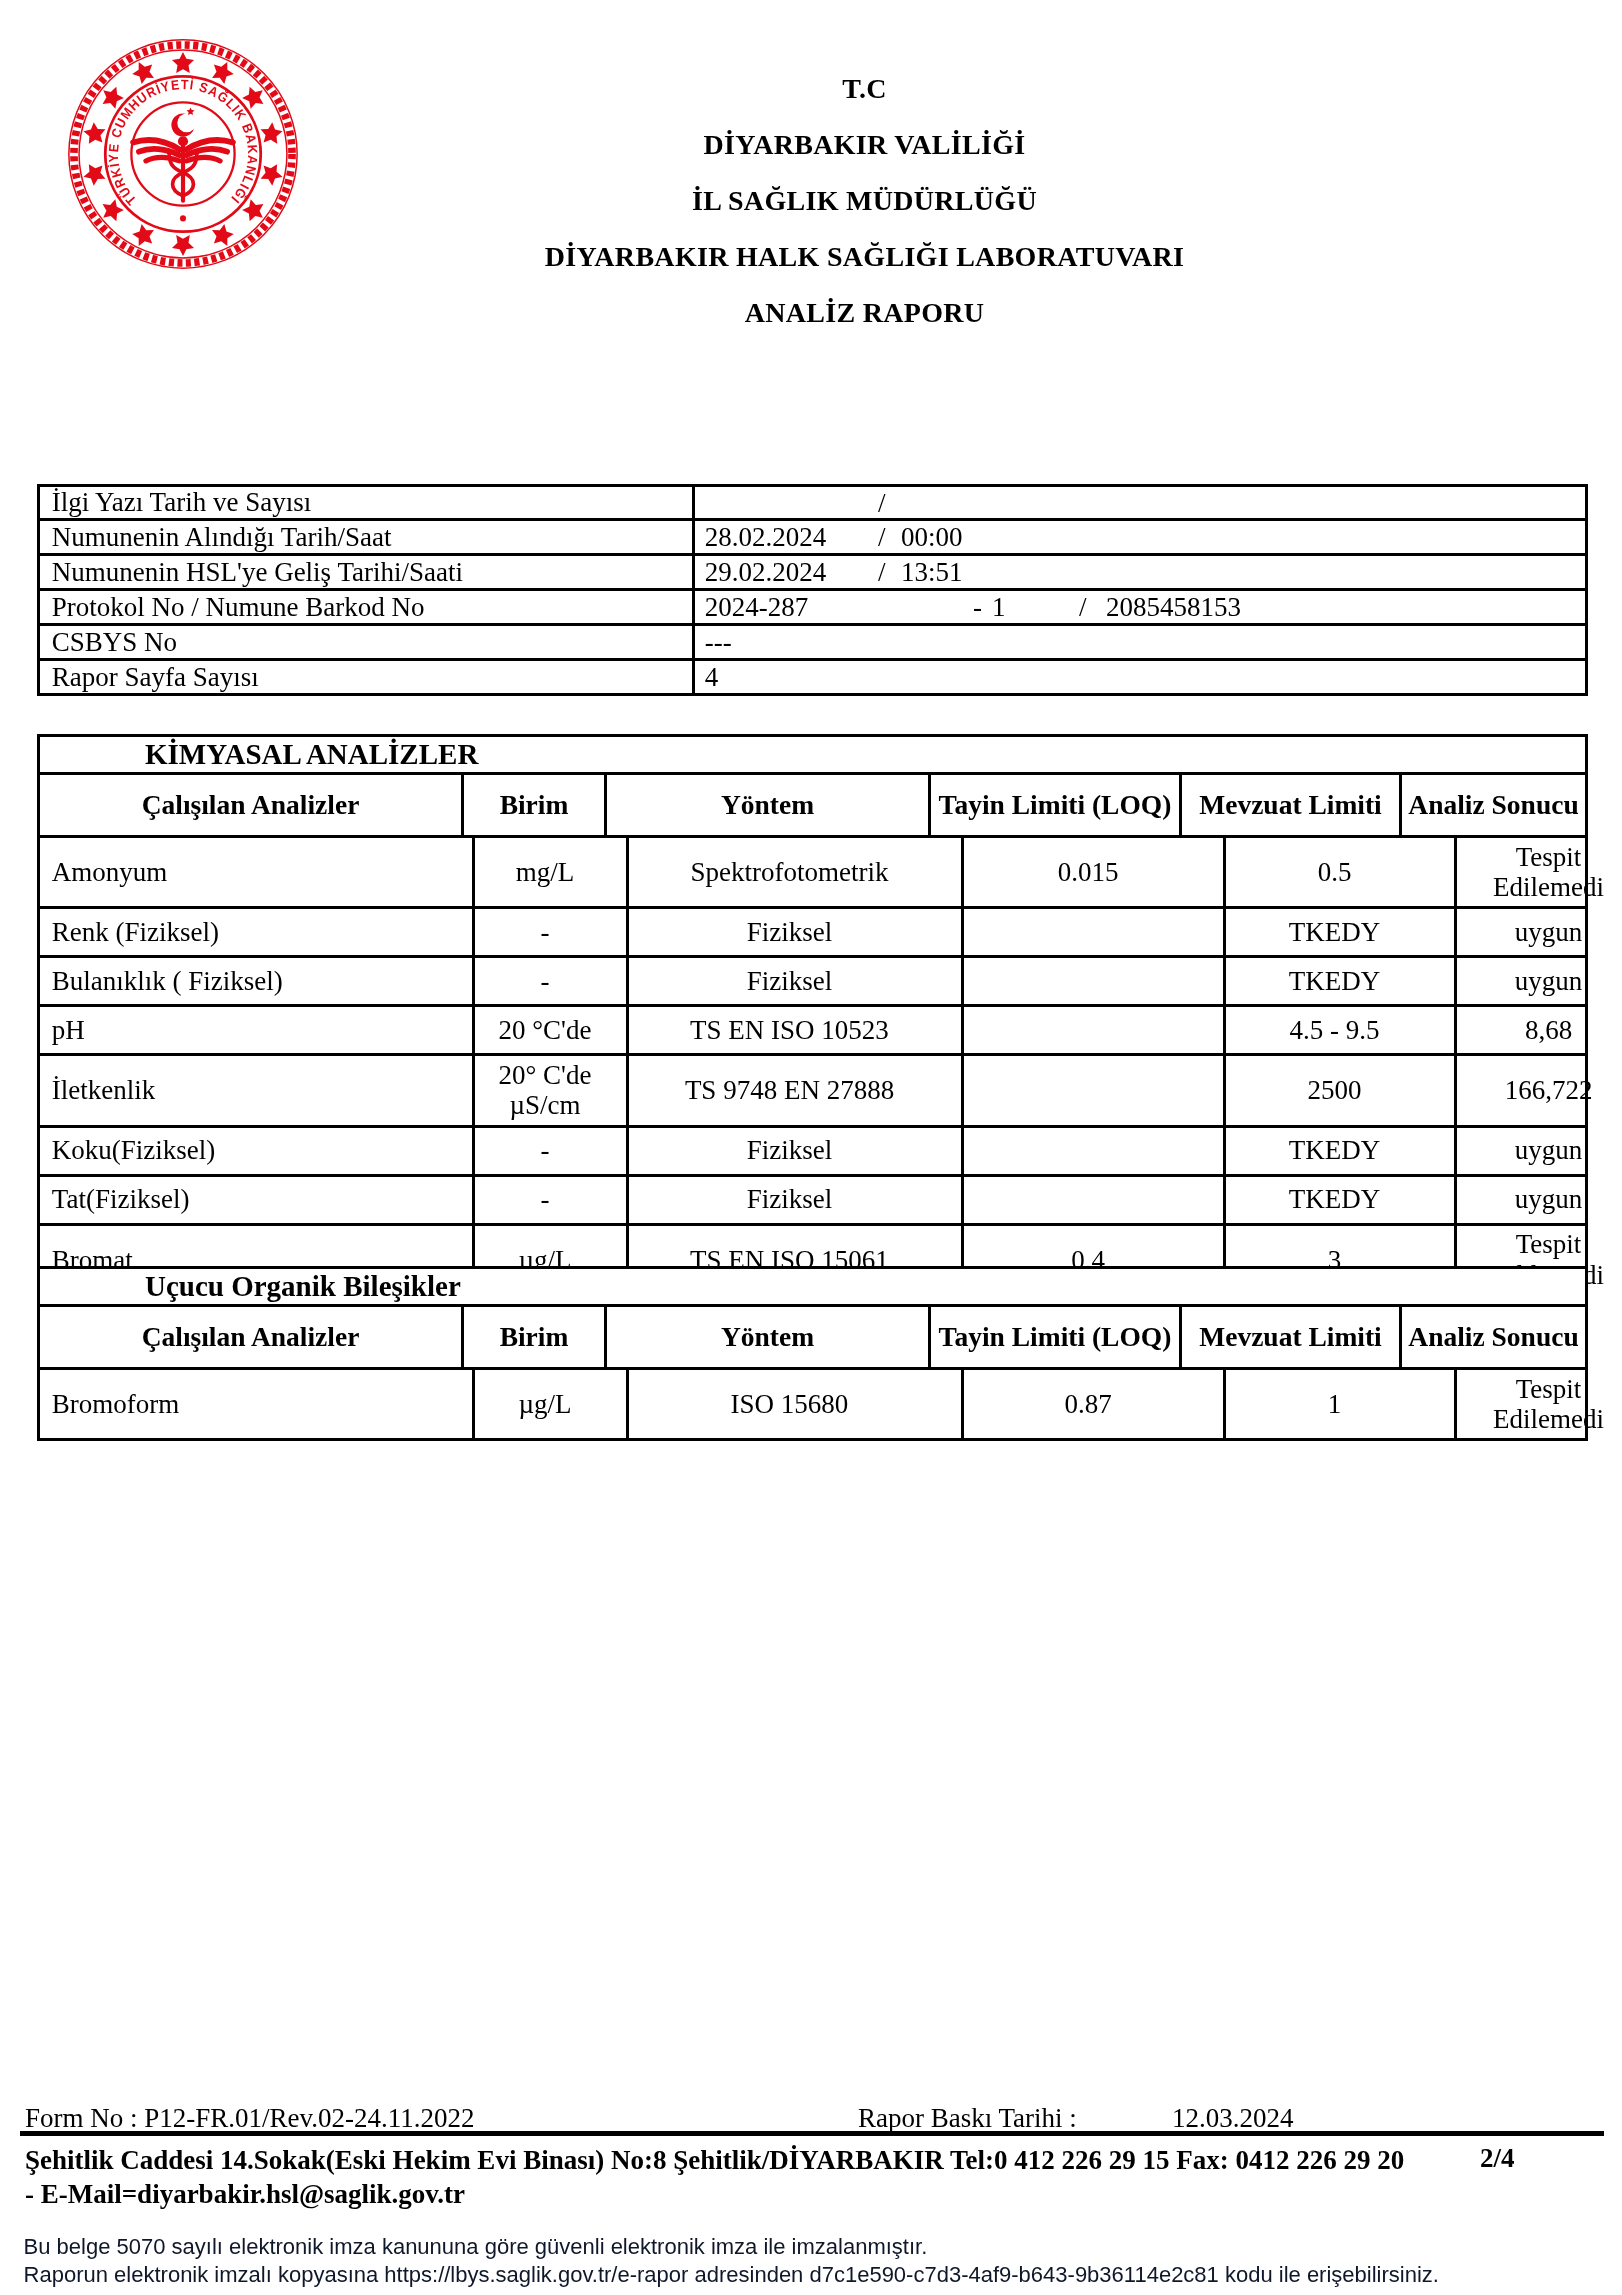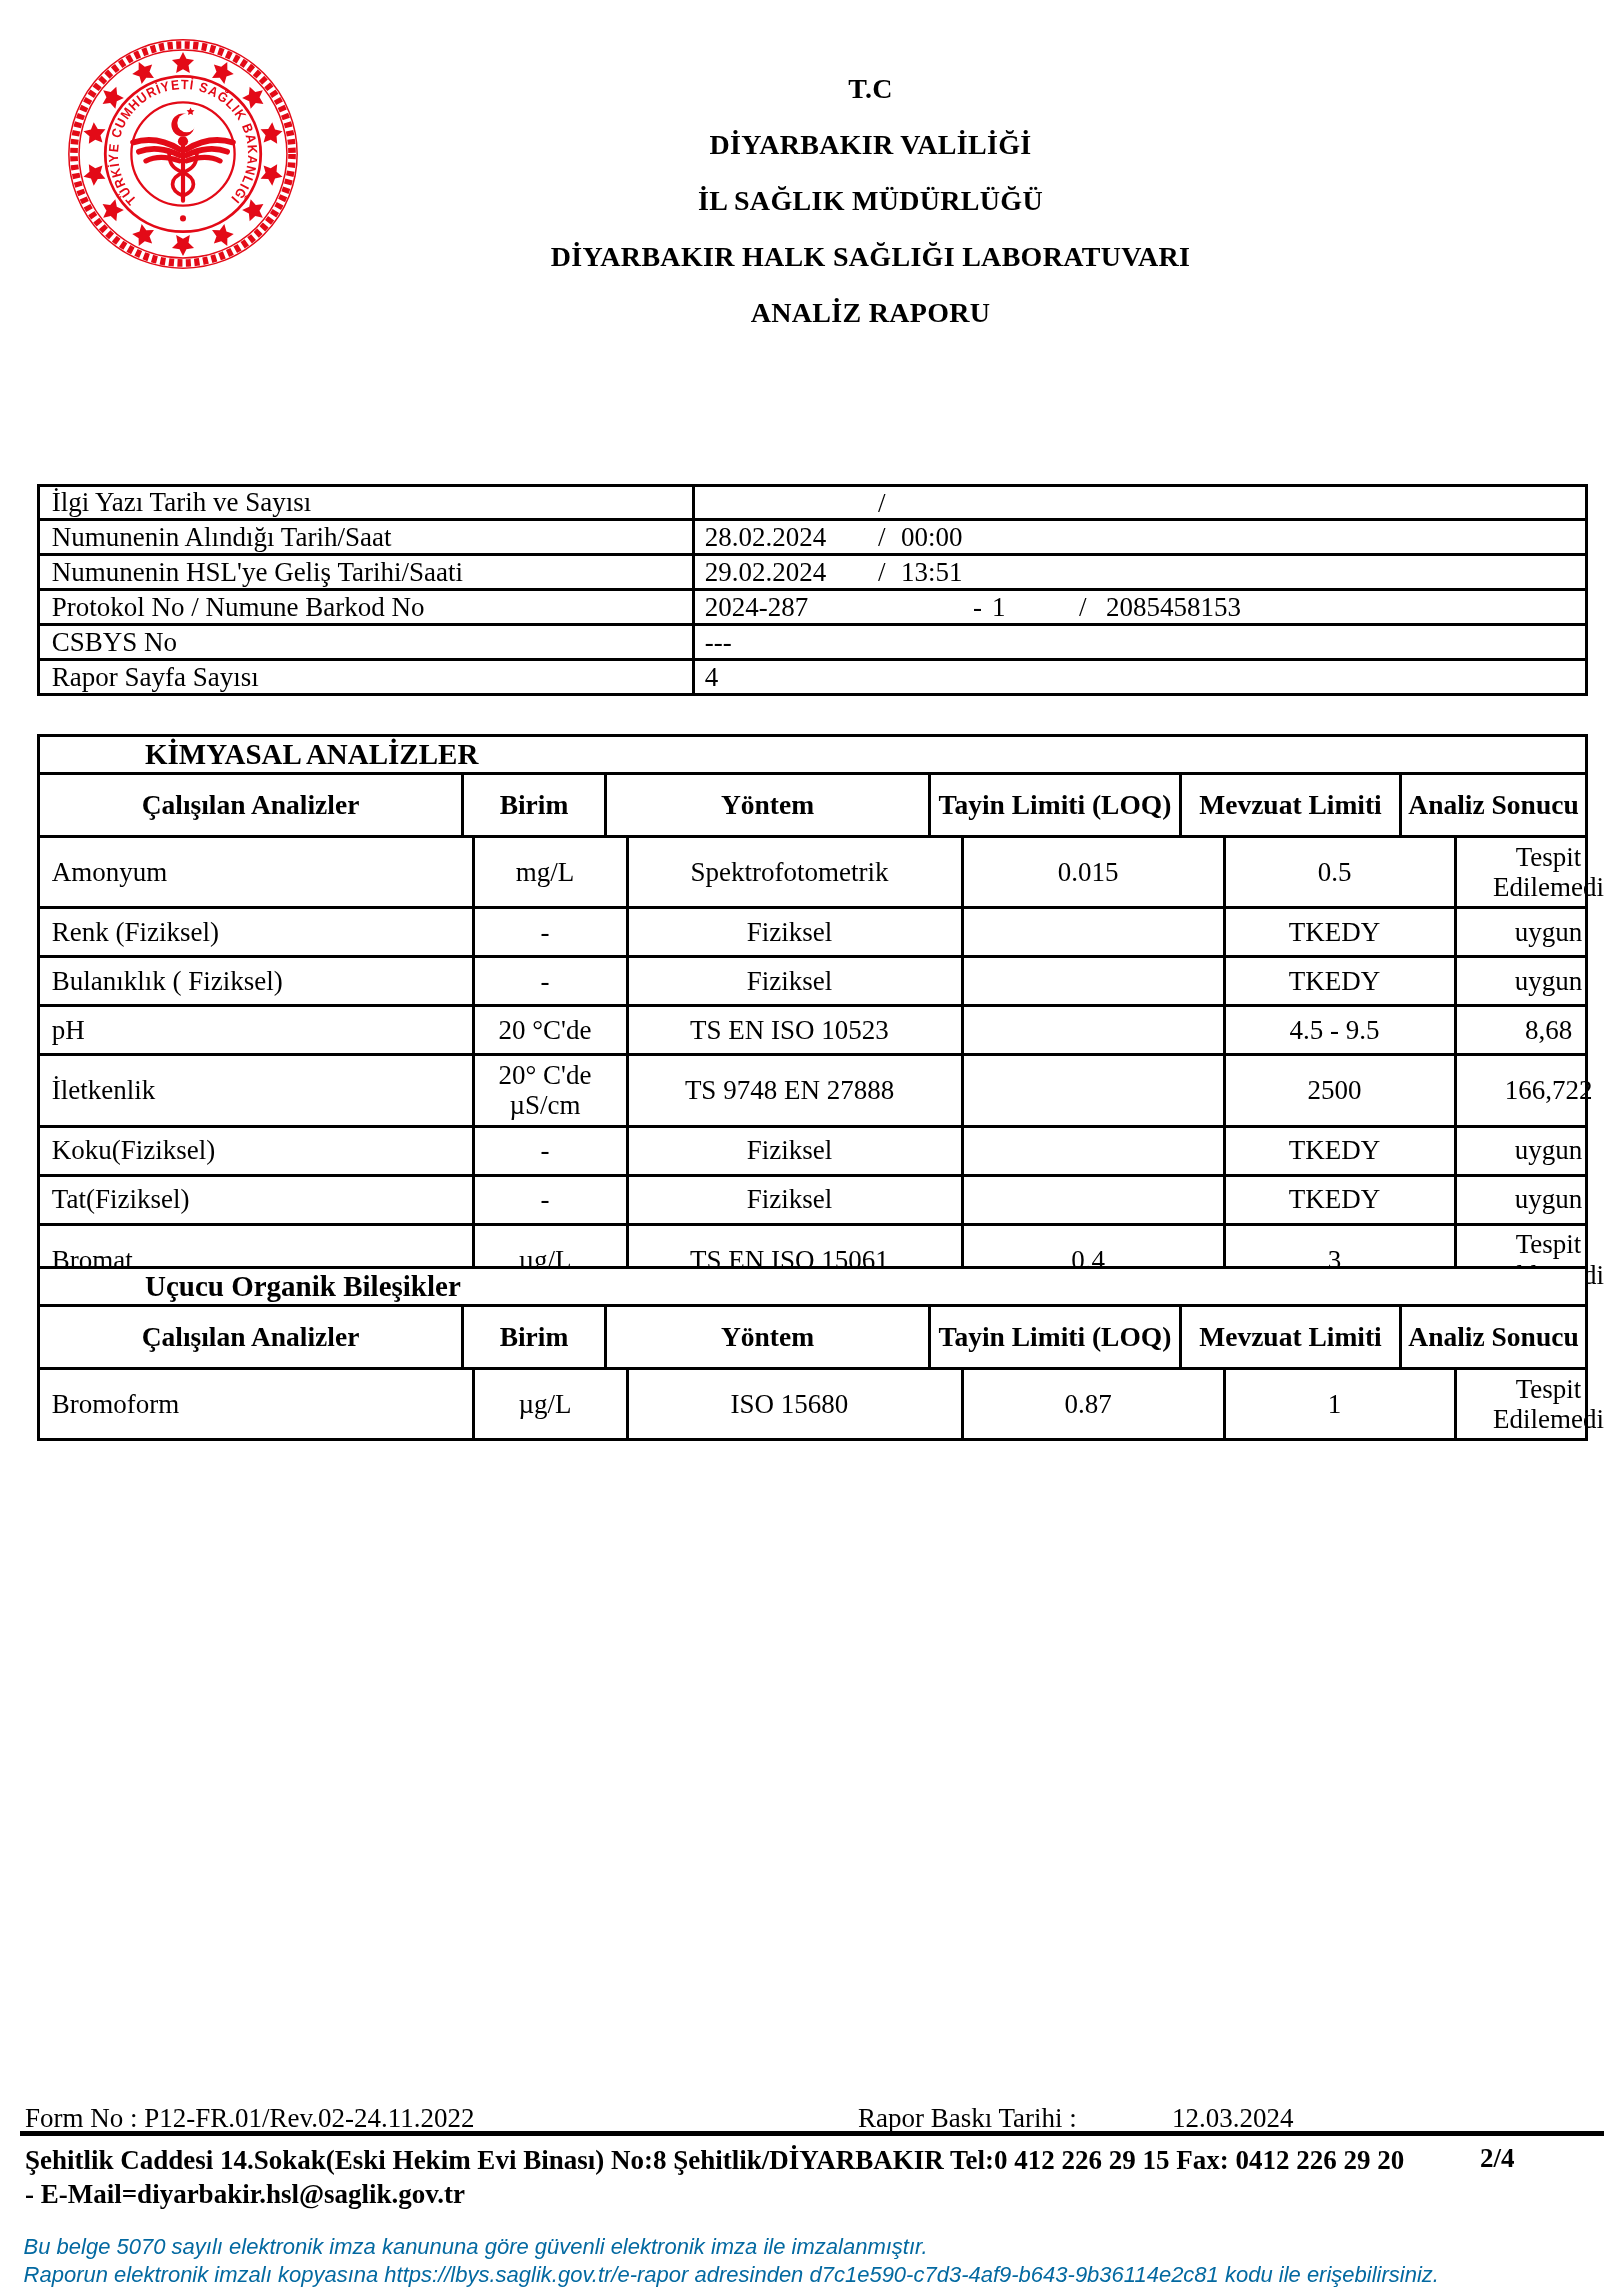--- a/index.html
+++ b/index.html
@@ -5,21 +5,21 @@
   html,body{margin:0;padding:0;background:#ffffff;}
   #page{
     position:relative;width:1622px;height:2295px;background:#ffffff;
     font-family:"Liberation Serif","DejaVu Serif",serif;color:#000;overflow:hidden;
   }
 
   
   .logo{position:absolute;left:67px;top:38px;width:232px;height:232px;}
 
   
-  .titles{position:absolute;left:118px;top:61px;width:1505px;text-align:right;}
+  .titles{position:absolute;left:112px;top:61px;width:1505px;text-align:right;}
   .title-line{height:56px;display:flex;align-items:center;justify-content:center;
     font-size:28px;font-weight:bold;letter-spacing:0.3px;}
 
   
   .info-table{position:absolute;left:37px;top:484px;width:1551px;
     border:3.3px solid #000;box-sizing:border-box;background:#fff;}
   .info-row{display:flex;height:32px;}
   .info-row:first-child{height:31px;}
   .info-row + .info-row{border-top:3.9px solid #000;}
   .info-label{width:652px;display:flex;align-items:center;padding-left:11.8px;
@@ -48,21 +48,21 @@
   .footer-line{position:absolute;top:2101px;left:0;width:1622px;height:33px;font-size:27px;}
   .footer-line span{position:absolute;top:50%;transform:translateY(-50%);white-space:nowrap;line-height:1;}
   .fo-form{left:25px;}
   .fo-label{left:858px;}
   .fo-date{left:1172px;}
   .fo-page{left:1480px;font-weight:bold;margin-top:40px;}
   .footer-rule{position:absolute;top:2131px;left:19.6px;width:1584px;height:4.6px;background:#000;}
   .address{position:absolute;top:2143px;left:25px;width:1387px;font-weight:bold;
     font-size:27px;line-height:34px;}
   .gray-notes{position:absolute;top:2233px;left:23.6px;width:1590px;
-    font-family:"Liberation Sans","DejaVu Sans",sans-serif;font-size:22px;color:#0369a1;line-height:27.5px;font-style:italic;}
+    font-family:"Liberation Sans","DejaVu Sans",sans-serif;font-size:22px;color:#0f172a;line-height:27.5px;}
 </style>
 </head>
 <body>
 
 <div id="page">
 
   <div class="logo">
     <svg viewBox="0 0 200 200" width="232" height="232">
       <defs>
         <path id="star5" d="M0,-10 L2.94,-4.05 9.51,-3.09 4.76,1.55 5.88,8.09 0,5 -5.88,8.09 -4.76,1.55 -9.51,-3.09 -2.94,-4.05 Z"></path>

